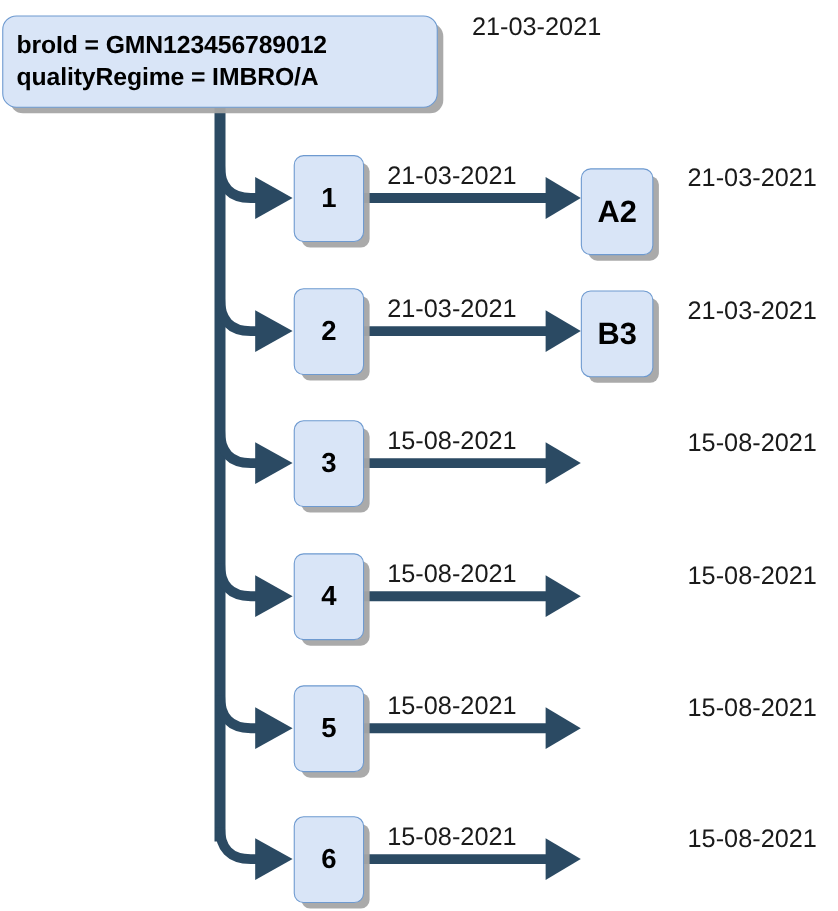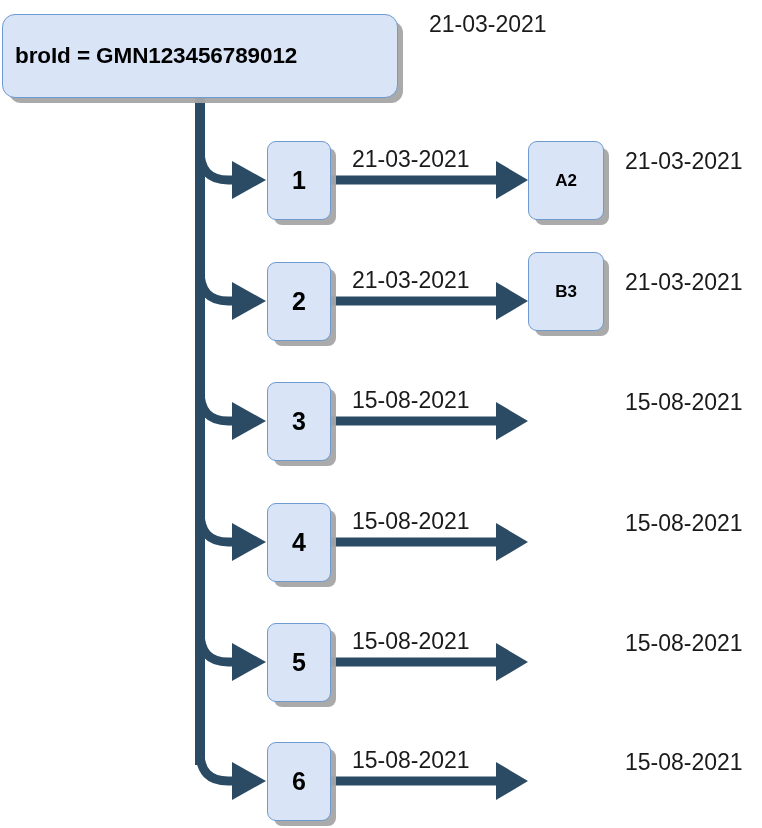--- a/index.html
+++ b/index.html
@@ -59,24 +59,25 @@
     left: 267px;
     width: 64px;
     height: 79px;
     justify-content: center;
     font-size: 25px;
   }
 
   
   .node-right {
     left: 528px;
-    width: 76px;
+    width: 66px;
     height: 79px;
     justify-content: center;
-    font-size: 17px;
+    font-size: 28px;
+    margin-top: 12px;
   }
 
   
   .date-label {
     position: absolute;
     font-size: 23px;
     font-weight: normal;
     color: #1a1a1a;
     white-space: nowrap;
     line-height: 1;
@@ -150,20 +151,21 @@
     <path class="conn-stroke" d="M 331 542 L 500 542"></path>
     <polygon class="conn-head" points="496,523 528,542 496,561"></polygon>
     <path class="conn-stroke" d="M 331 662 L 500 662"></path>
     <polygon class="conn-head" points="496,643 528,662 496,681"></polygon>
     <path class="conn-stroke" d="M 331 781 L 500 781"></path>
     <polygon class="conn-head" points="496,762 528,781 496,800"></polygon>
   </svg>
 
   <div id="header-node" class="node">
     <div class="hline">broId = GMN123456789012</div>
+    <div class="hline">qualityRegime = IMBRO/A</div>
   </div>
 
   <div id="top-date" class="date-label">21-03-2021</div>
 
   <div class="node node-left" style="top:141px">
     <span>1</span>
   </div>
   <div class="edge-date date-label" style="top:148px">21-03-2021</div>
   <div class="node node-right" style="top:141px">
     <span>A2</span>

